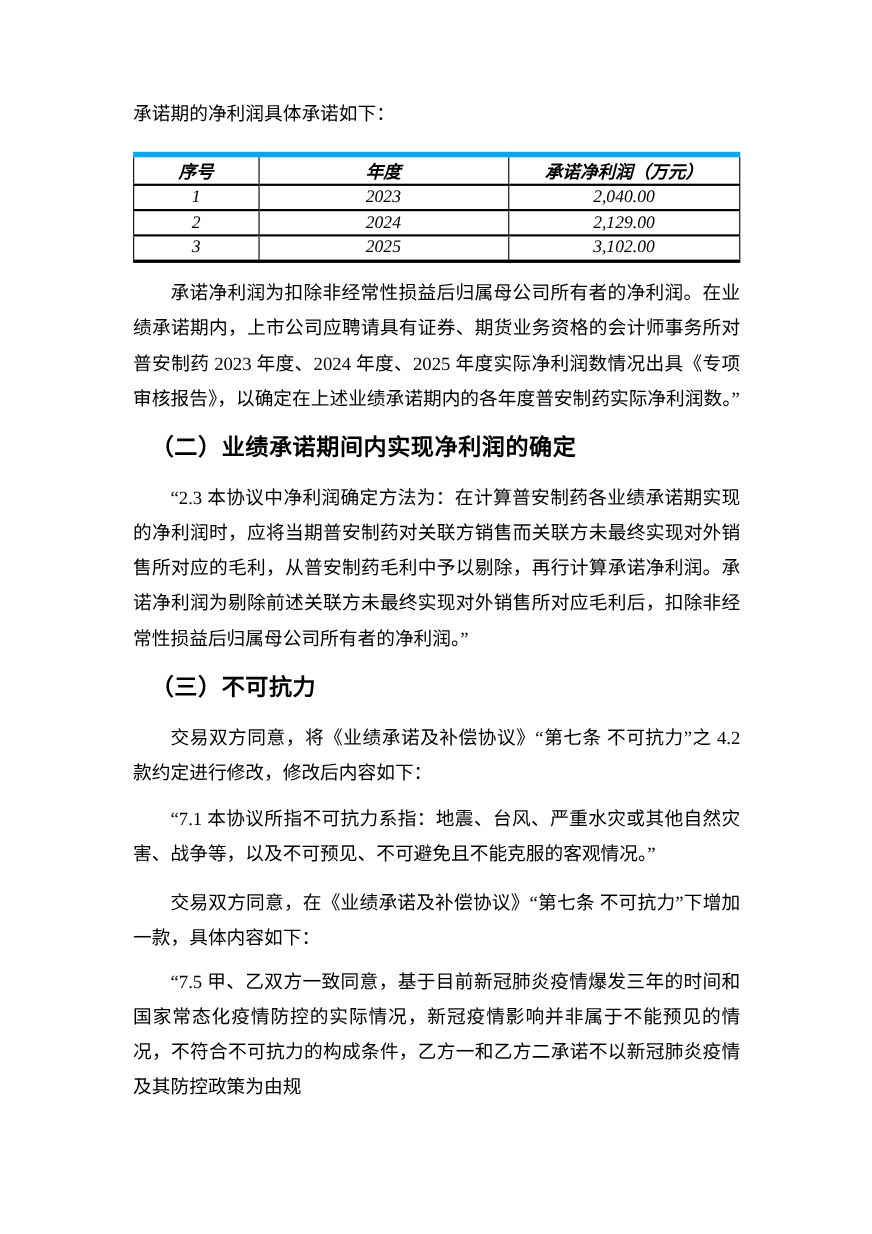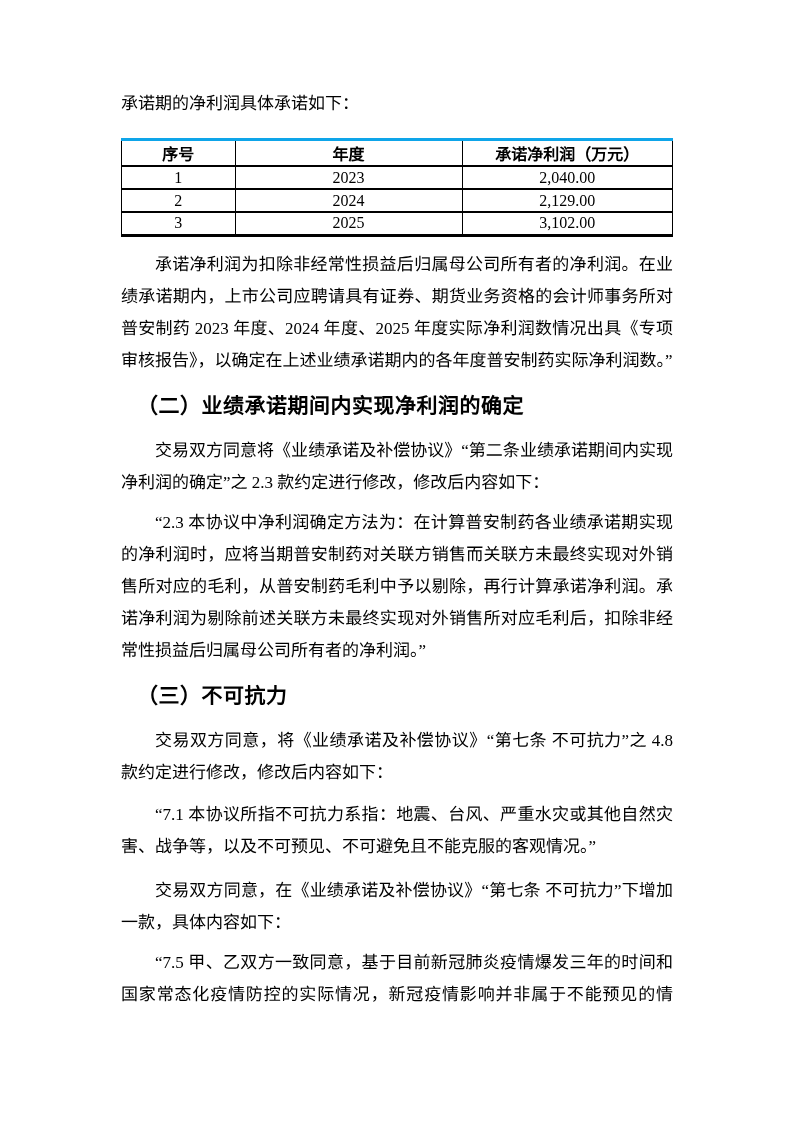--- a/index.html
+++ b/index.html
@@ -47,22 +47,23 @@
   table.profit-table td {
     border: 1px solid #000000;
     text-align: center;
     vertical-align: middle;
     font-size: 16px;
     padding: 0 4px;
     box-sizing: border-box;
     overflow: hidden;
   }
   table.profit-table {
-    border-top: 3px solid #0ea5e9;
+    border-top: 5px solid #0ea5e9;
     border-bottom: 3px solid #000000;
+    font-style: italic;
   }
   table.profit-table th {
     height: 25px;
     font-weight: 700;
     border-bottom: 2px solid #000000;
   }
   table.profit-table td {
     height: 23px;
     border-top: 2px solid #000000;
   }
@@ -130,27 +131,26 @@
         <td>2025</td>
         <td>3,102.00</td>
       </tr>
     </tbody>
   </table>
 
   <p class="body-text mt-14">承诺净利润为扣除非经常性损益后归属母公司所有者的净利润。在业绩承诺期内，上市公司应聘请具有证券、期货业务资格的会计师事务所对普安制药 2023 年度、2024 年度、2025 年度实际净利润数情况出具《专项审核报告》，以确定在上述业绩承诺期内的各年度普安制药实际净利润数。”</p>
 
   <h2 class="section-heading heading-2">（二）业绩承诺期间内实现净利润的确定</h2>
 
-  <p class="body-text para-after-heading">交易双方同意将《业绩承诺及补偿协议》“第二条业绩承诺期间内实现净利润的确定”之 2.3 款约定进行修改，修改后内容如下：</p>
 
   <p class="body-text mt-8">“2.3 本协议中净利润确定方法为：在计算普安制药各业绩承诺期实现的净利润时，应将当期普安制药对关联方销售而关联方未最终实现对外销售所对应的毛利，从普安制药毛利中予以剔除，再行计算承诺净利润。承诺净利润为剔除前述关联方未最终实现对外销售所对应毛利后，扣除非经常性损益后归属母公司所有者的净利润。”</p>
 
   <h2 class="section-heading heading-3">（三）不可抗力</h2>
 
-  <p class="body-text para-after-heading">交易双方同意，将《业绩承诺及补偿协议》“第七条 不可抗力”之 4.8 款约定进行修改，修改后内容如下：</p>
+  <p class="body-text para-after-heading">交易双方同意，将《业绩承诺及补偿协议》“第七条 不可抗力”之 4.2 款约定进行修改，修改后内容如下：</p>
 
   <p class="body-text mt-10">“7.1 本协议所指不可抗力系指：地震、台风、严重水灾或其他自然灾害、战争等，以及不可预见、不可避免且不能克服的客观情况。”</p>
 
   <p class="body-text mt-12">交易双方同意，在《业绩承诺及补偿协议》“第七条 不可抗力”下增加一款，具体内容如下：</p>
 
   <p class="body-text mt-8">“7.5 甲、乙双方一致同意，基于目前新冠肺炎疫情爆发三年的时间和国家常态化疫情防控的实际情况，新冠疫情影响并非属于不能预见的情况，不符合不可抗力的构成条件，乙方一和乙方二承诺不以新冠肺炎疫情及其防控政策为由规</p>
 
   <div class="page-number">239</div>
 
 </div>

